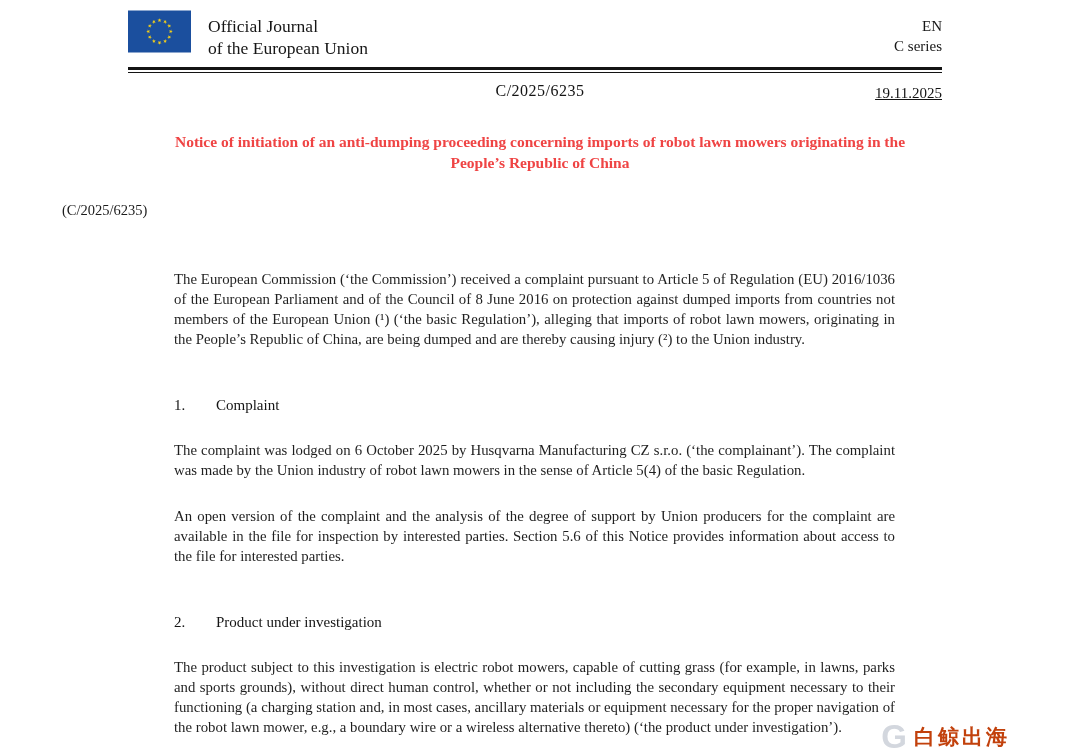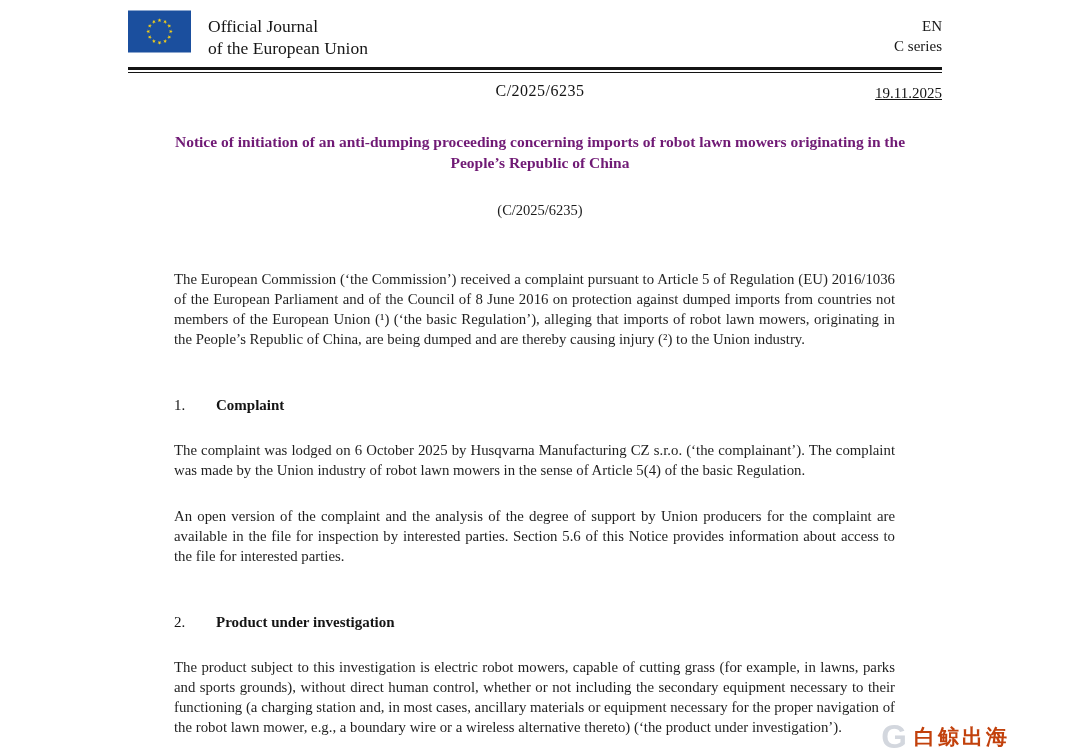--- a/index.html
+++ b/index.html
@@ -61,46 +61,46 @@
     text-decoration: underline;
   }
   
   .main-title {
     margin: 32px auto 0;
     max-width: 780px;
     text-align: center;
     font-weight: bold;
     font-size: 15.5px;
     line-height: 1.35;
-    color: #701a75;
+    color: #ef4444;
   }
   .sub-number {
     margin-top: 28px;
-    text-align: center;
+    text-align: left;
     font-size: 14.5px;
     color: #1c1c1c;
   }
   
   .content { margin: 0 123px 0 112px; }
   .para {
     margin-top: 26px;
     text-align: justify;
     font-size: 14.8px;
     line-height: 20px;
     color: #1f1f1f;
   }
   .para.intro { margin-top: 50px; }
   .section-heading {
     display: flex;
     margin-top: 48px;
     font-size: 15px;
     color: #141414;
   }
   .section-heading .num { width: 42px; flex: 0 0 42px; }
-  .section-heading .label { font-weight: bold; }
+  .section-heading .label { font-weight: normal; }
   
   .watermark {
     position: absolute;
     right: 8px;
     bottom: 2px;
     display: flex;
     align-items: center;
     gap: 7px;
     color: #cdd2da;
     user-select: none;

